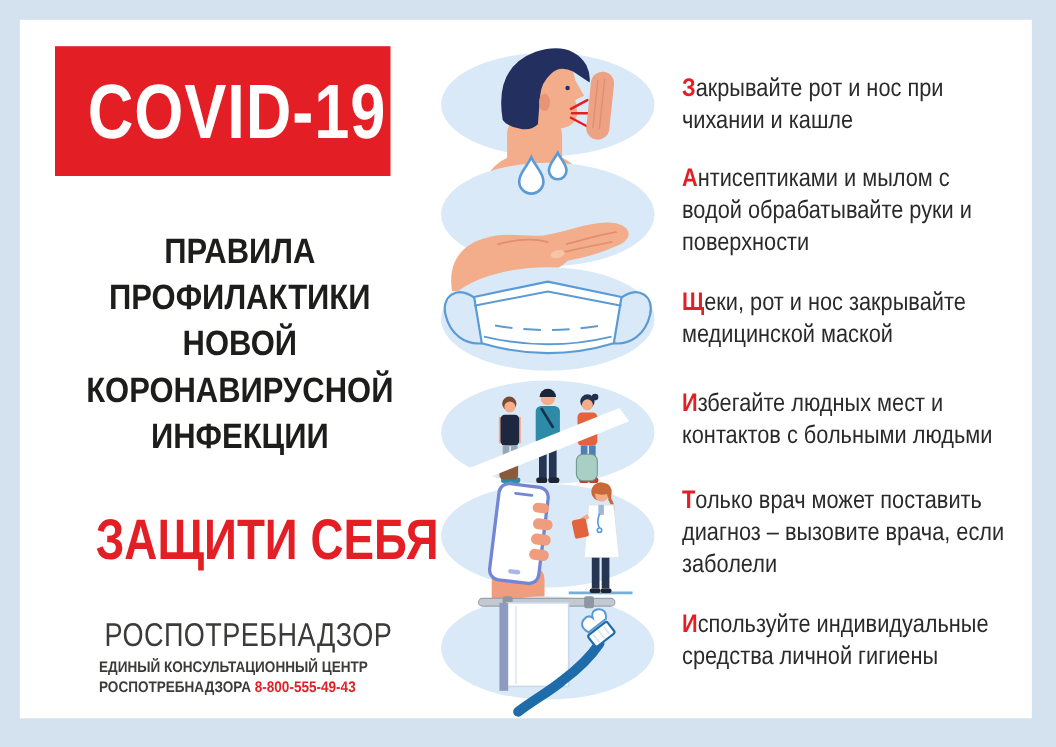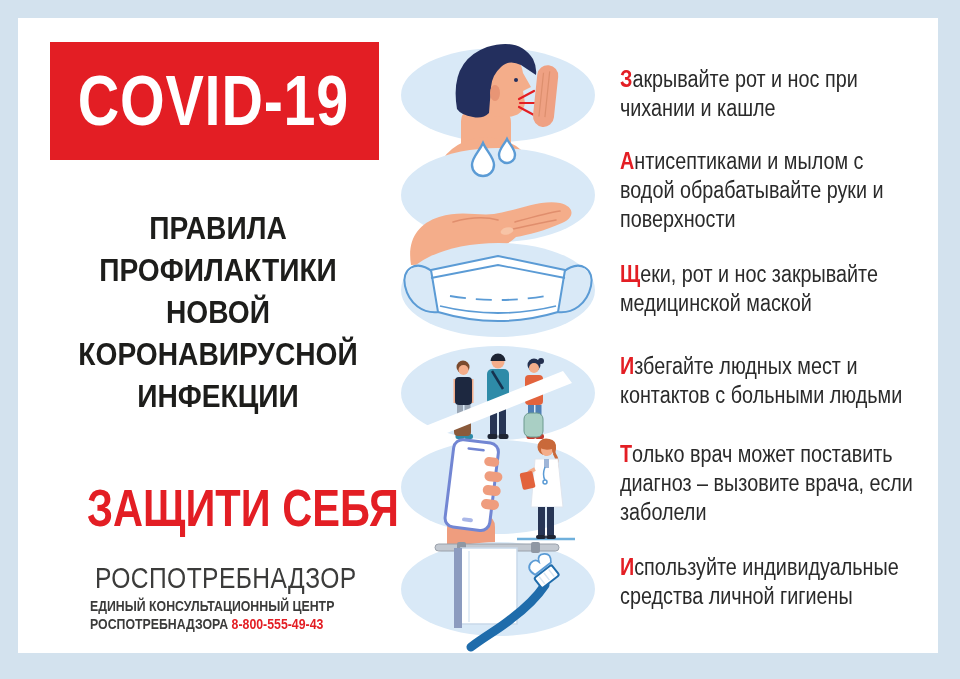--- a/index.html
+++ b/index.html
@@ -12,34 +12,34 @@
     position:relative;width:960px;height:679px;
     background:#d3e2ee;overflow:hidden;
   }
   .card{
     position:absolute;left:18px;top:18px;width:920px;height:635px;
     background:#ffffff;
   }
   
   .covid-badge{
     position:absolute;left:32px;top:24px;width:305px;height:118px;
-    background:#e31e24;display:flex;align-items:center;justify-content:flex-end;padding-left:24px;
+    background:#e31e24;display:flex;align-items:center;justify-content:flex-start;
   }
   .covid-badge .badge-text{
     color:#ffffff;font-weight:700;font-size:70px;letter-spacing:1px;
     display:inline-block;transform:scaleX(0.82);white-space:nowrap;
   }
   .title-block{
     position:absolute;left:30px;top:189px;width:340px;
     text-align:center;color:#1d1d1b;font-weight:700;font-size:32px;
     line-height:42px;transform:scaleX(0.88);transform-origin:50% 0;
   }
   .title-line{white-space:nowrap;}
   .slogan{
-    position:absolute;left:30px;top:460px;width:340px;text-align:left;
+    position:absolute;left:30px;top:443px;width:340px;text-align:left;
   }
   .slogan .slogan-text{
     display:inline-block;color:#e31e24;font-weight:700;font-size:52px;
     white-space:nowrap;transform:scaleX(0.8);
   }
   .org-name{
     position:absolute;left:77px;top:543px;color:#3b3b3a;
     font-size:30px;font-weight:400;letter-spacing:0.5px;
     transform:scaleX(0.82);transform-origin:0 0;white-space:nowrap;
   }

